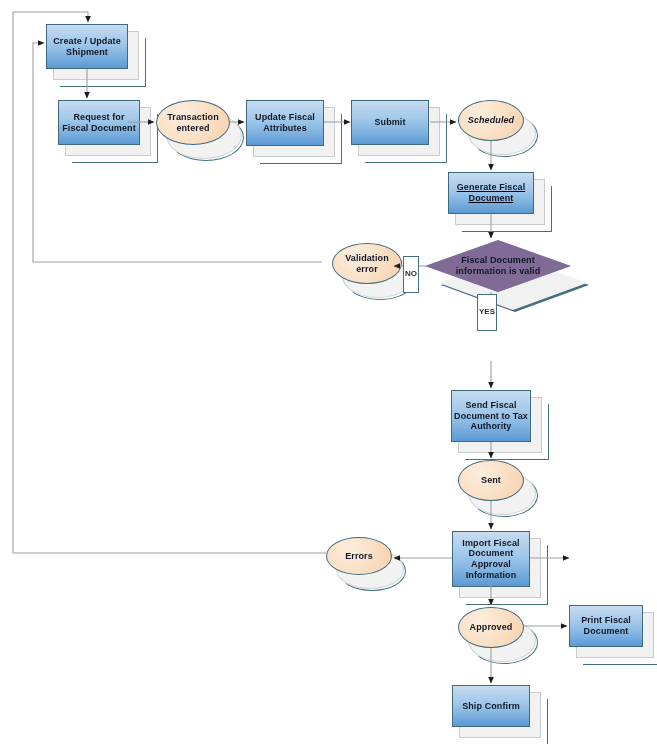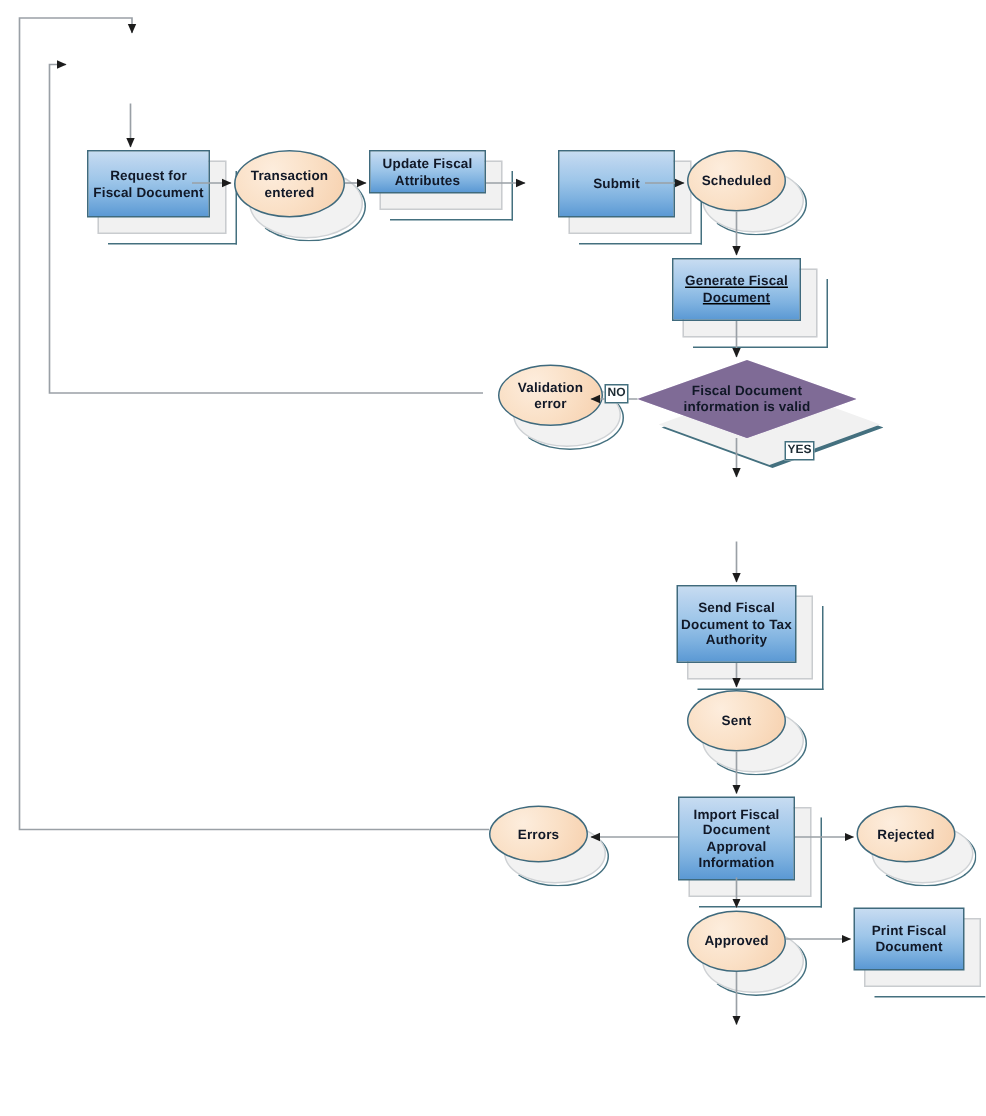--- a/index.html
+++ b/index.html
@@ -80,21 +80,21 @@
   .dia .lbl{font-size:9px;position:absolute;left:0;top:0;right:0;bottom:0;}
 
   
   #wires{position:absolute;left:0;top:0;width:657px;height:744px;z-index:5;pointer-events:none;}
 
   
   .tag{
     position:absolute;z-index:7;
     border:1px solid #44707f;background:#ffffff;
     font-size:8px;font-weight:bold;color:#1d2b33;
-    padding:0 1px;line-height:10px;height:11px;
+    padding:12px 1px;line-height:10px;height:11px;
     font-family:"Liberation Sans",sans-serif;
   }
 </style>
 </head>
 <body>
 
 <div id="canvas">
 
   <svg id="wires" viewBox="0 0 657 744" width="657" height="744">
     <defs>
@@ -137,53 +137,60 @@
       <path d="M524,626 L567,626"></path>
 
       <path d="M491,648 L491,683"></path>
 
       <path d="M322,262 L33,262 L33,43 L44,43"></path>
 
       <path d="M326,553 L13,553 L13,12 L88,12 L88,22"></path>
     </g>
   </svg>
 
+  <div class="node box" style="left:46px;top:24px;width:82px;height:45px;">
+    <div class="stack2"></div>
+    <div class="stack1"></div>
+    <div class="face"></div>
+    <div class="lbl">Create / Update
+Shipment</div>
+  </div>
 
   <div class="node box" style="left:58px;top:100px;width:82px;height:45px;">
     <div class="stack2"></div>
     <div class="stack1"></div>
     <div class="face"></div>
     <div class="lbl">Request for
 Fiscal Document</div>
   </div>
 
   <div class="node ell" style="left:156px;top:100px;width:74px;height:45px;">
     <div class="curve"></div>
     <div class="shadow"></div>
     <div class="face"></div>
     <div class="lbl">Transaction
 entered</div>
   </div>
 
-  <div class="node box" style="left:246px;top:100px;width:78px;height:29px;border-radius:15px;">
+  <div class="node box" style="left:246px;top:100px;width:78px;height:46px;border-radius:15px;">
     <div class="stack2"></div>
     <div class="stack1"></div>
     <div class="face"></div>
     <div class="lbl">Update Fiscal
 Attributes</div>
   </div>
 
-  <div class="node box" style="left:372px;top:100px;width:78px;height:45px;">
+  <div class="node box" style="left:351px;top:100px;width:78px;height:45px;">
     <div class="stack2"></div>
     <div class="stack1"></div>
     <div class="face"></div>
     <div class="lbl">Submit</div>
   </div>
 
-  <div class="node ell" style="left:458px;top:100px;width:66px;height:41px;">
+  <div class="node ell" style="left:458px;top:100px;width:66px;height:41px;font-style:italic;">
     <div class="curve"></div>
     <div class="shadow"></div>
     <div class="face"></div>
     <div class="lbl">Scheduled</div>
   </div>
 
   <div class="node box" style="left:448px;top:172px;width:86px;height:42px;text-decoration:underline;">
     <div class="stack2"></div>
     <div class="stack1"></div>
     <div class="face"></div>
@@ -235,39 +242,39 @@
 Information</div>
   </div>
 
   <div class="node ell" style="left:326px;top:537px;width:66px;height:38px;">
     <div class="curve"></div>
     <div class="shadow"></div>
     <div class="face"></div>
     <div class="lbl">Errors</div>
   </div>
 
-  <div class="node ell" style="left:571px;top:537px;width:66px;height:38px;">
-    <div class="curve"></div>
-    <div class="shadow"></div>
-    <div class="face"></div>
-    <div class="lbl">Rejected</div>
-  </div>
 
   <div class="node ell" style="left:458px;top:607px;width:66px;height:41px;">
     <div class="curve"></div>
     <div class="shadow"></div>
     <div class="face"></div>
     <div class="lbl">Approved</div>
   </div>
 
   <div class="node box" style="left:569px;top:605px;width:74px;height:42px;">
     <div class="stack2"></div>
     <div class="stack1"></div>
     <div class="face"></div>
     <div class="lbl">Print Fiscal
 Document</div>
   </div>
 
+  <div class="node box" style="left:452px;top:685px;width:78px;height:42px;">
+    <div class="stack2"></div>
+    <div class="stack1"></div>
+    <div class="face"></div>
+    <div class="lbl">Ship Confirm</div>
+  </div>
 
   <div class="tag" style="left:403px;top:256px;">NO</div>
-  <div class="tag" style="left:477px;top:294px;margin-left:46px;">YES</div>
+  <div class="tag" style="left:477px;top:294px;">YES</div>
 
 </div>
 
 </body></html>

